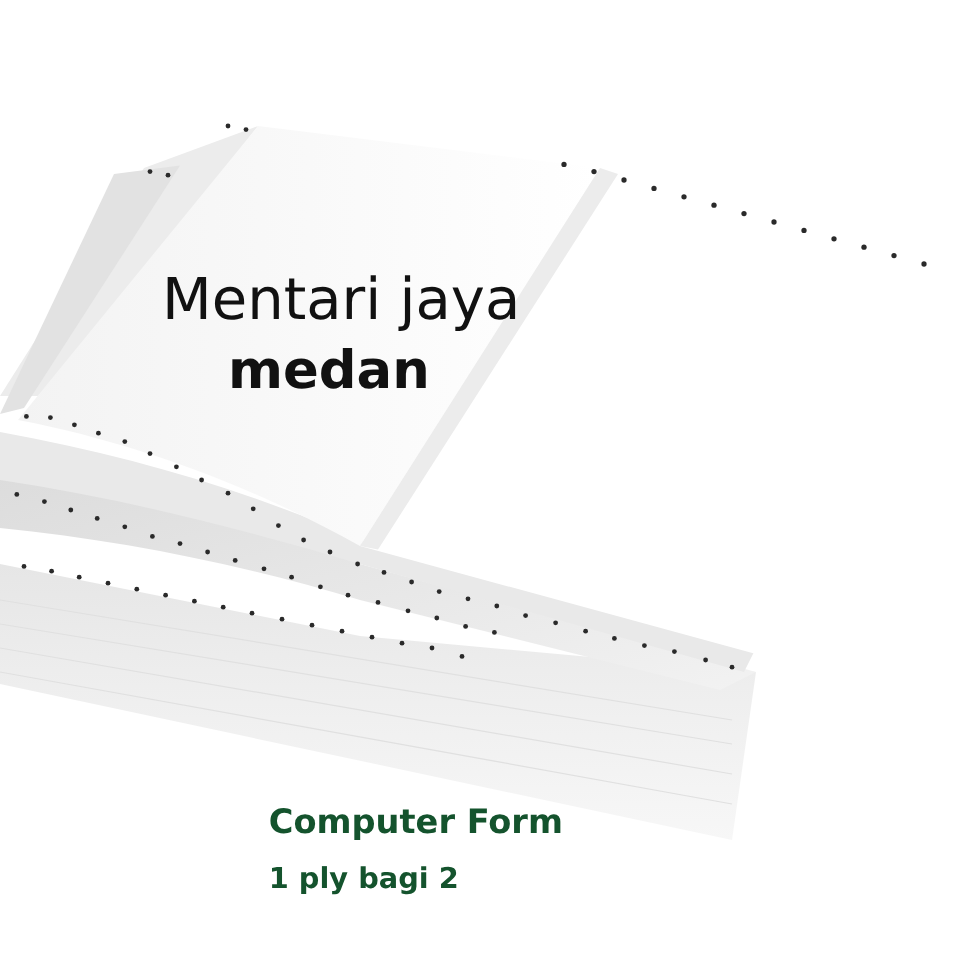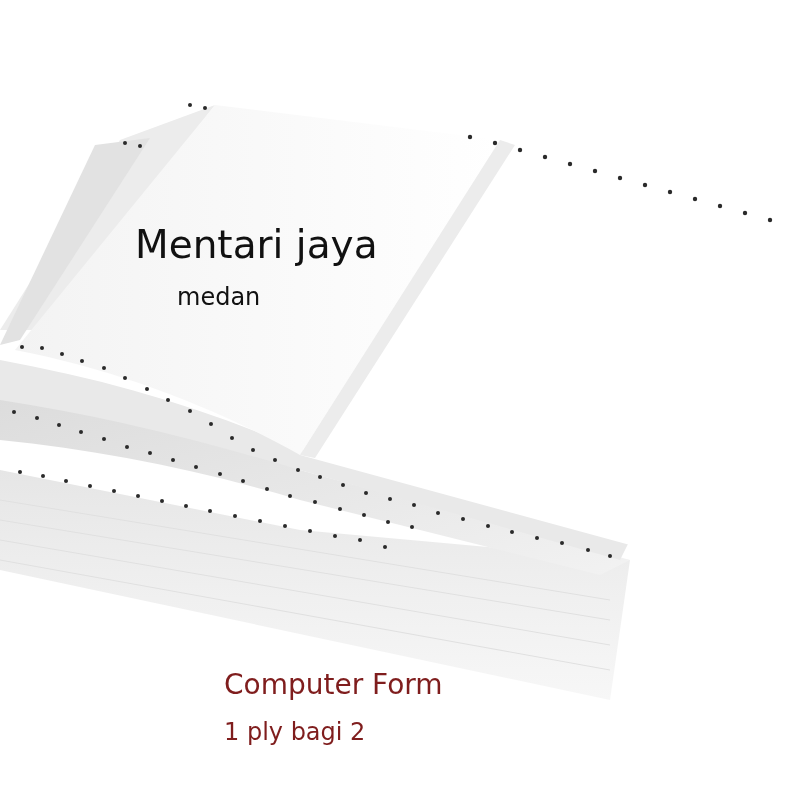--- a/index.html
+++ b/index.html
@@ -1,18 +1,18 @@
 <!DOCTYPE html>
 <html><head>
 <meta charset="utf-8">
 <style>
   html, body { margin:0; padding:0; }
   body { width:800px; height:800px; background:#ffffff; position:relative; overflow:hidden; font-family:"DejaVu Sans", sans-serif; }
   .scene { position:absolute; left:0; top:0; width:800px; height:800px; }
-  .caption { position:absolute; color:#7f1d1d; font-weight:normal; white-space:nowrap; }
+  .caption { position:absolute; color:#14532d; font-weight:bold; white-space:nowrap; }
   .title { position:absolute; color:#111; white-space:nowrap; }
 </style>
 </head>
 <body>
 
 <div class="scene">
   <svg width="800" height="800" viewBox="0 0 800 800">
     <defs>
       <linearGradient id="stackGrad" x1="0" y1="0" x2="0" y2="1">
         <stop offset="0" stop-color="#e6e6e6"></stop>
@@ -129,17 +129,17 @@
         <circle cx="260" cy="521" r="2"></circle>
         <circle cx="285" cy="526" r="2"></circle>
       <circle cx="310" cy="531" r="2"></circle>
         <circle cx="335" cy="536" r="2"></circle>
         <circle cx="360" cy="540" r="2"></circle>
       <circle cx="385" cy="547" r="2"></circle>
     </g>
   </svg>
 </div>
 
-<div class="title" style="left:135px; top:222px; font-size:39px;">Mentari jaya</div>
-<div class="title" style="left:177px; top:283px; font-size:24px;">medan</div>
+<div class="title" style="left:135px; top:222px; font-size:48px;">Mentari jaya</div>
+<div class="title" style="left:190px; top:283px; font-size:44px;font-weight:bold;">medan</div>
 
 <div class="caption" style="left:224px; top:668px; font-size:28px;">Computer Form</div>
 <div class="caption" style="left:224px; top:718px; font-size:24px;">1 ply bagi 2</div>
 
 </body></html>

